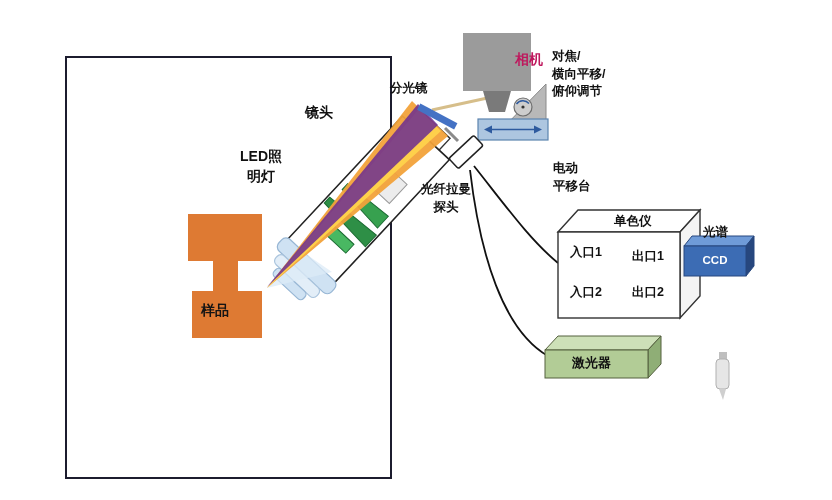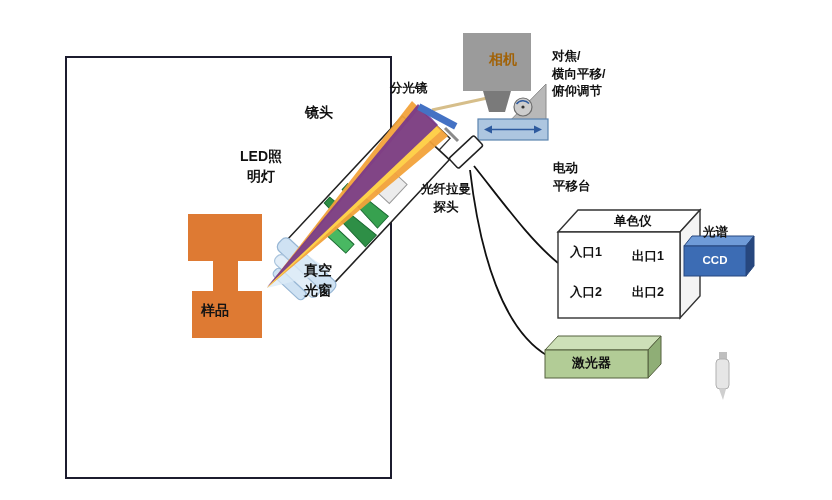--- a/index.html
+++ b/index.html
@@ -105,30 +105,28 @@
     <rect x="716" y="359" width="13" height="30" rx="4" fill="#e6e6e6" stroke="#b0b0b0" stroke-width="1"></rect>
     <polygon points="719,389 726,389 723,400" fill="#cfcfcf"></polygon>
   </g>
 
 </svg>
 
 <div class="label big" style="left:305px;top:103px;">镜头</div>
 <div class="label big ctr" style="left:232px;top:147px;width:58px;">LED照
 明灯</div>
 <div class="label sm" style="left:390px;top:80px;">分光镜</div>
-<div class="label big ctr" style="left:463px;top:50px;width:80px;color:#a16207;">相机</div>
+<div class="label big ctr" style="left:463px;top:50px;width:80px;color:#be185d;text-align:right;">相机</div>
 <div class="label sm" style="left:552px;top:48px;">对焦/
 横向平移/
 俯仰调节</div>
 <div class="label sm" style="left:553px;top:116px;margin-top:44px;">电动
 平移台</div>
 <div class="label sm ctr" style="left:414px;top:181px;width:64px;">光纤拉曼
 探头</div>
-<div class="label big ctr" style="left:294px;top:261px;width:48px;">真空
-光窗</div>
 <div class="label big ctr" style="left:192px;top:301px;width:46px;color:#141414;">样品</div>
 <div class="label sm" style="left:614px;top:213px;">单色仪</div>
 <div class="label sm" style="left:570px;top:244px;">入口1</div>
 <div class="label sm" style="left:632px;top:248px;">出口1</div>
 <div class="label sm" style="left:570px;top:284px;">入口2</div>
 <div class="label sm" style="left:632px;top:284px;">出口2</div>
 <div class="label sm" style="left:703px;top:224px;text-align:right;">光谱</div>
 <div class="label sm ctr white" style="left:684px;top:252px;width:62px;font-size:11.5px;">CCD</div>
 <div class="label ctr" style="left:545px;top:354px;width:93px;font-size:13px;">激光器</div>
 

